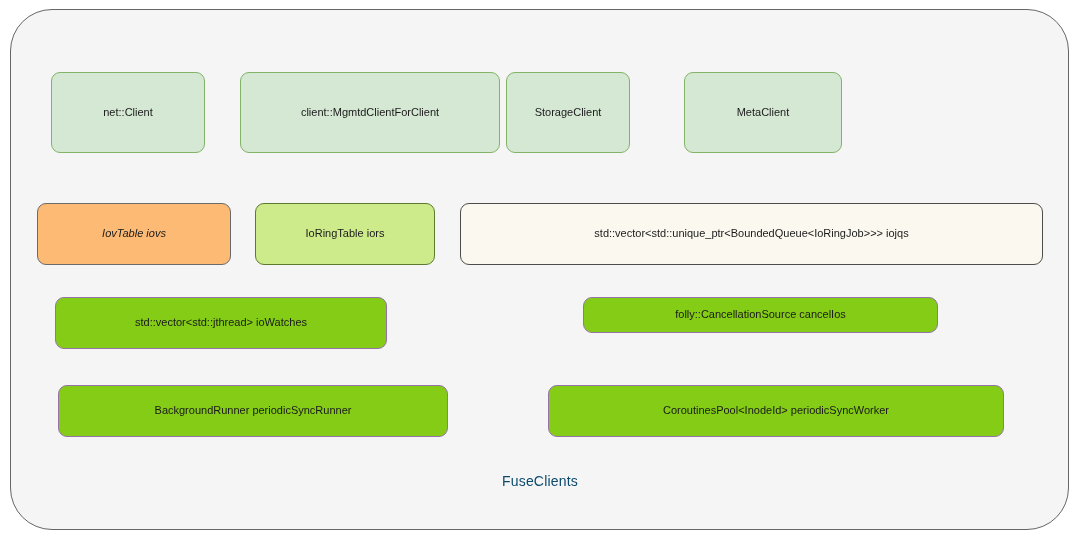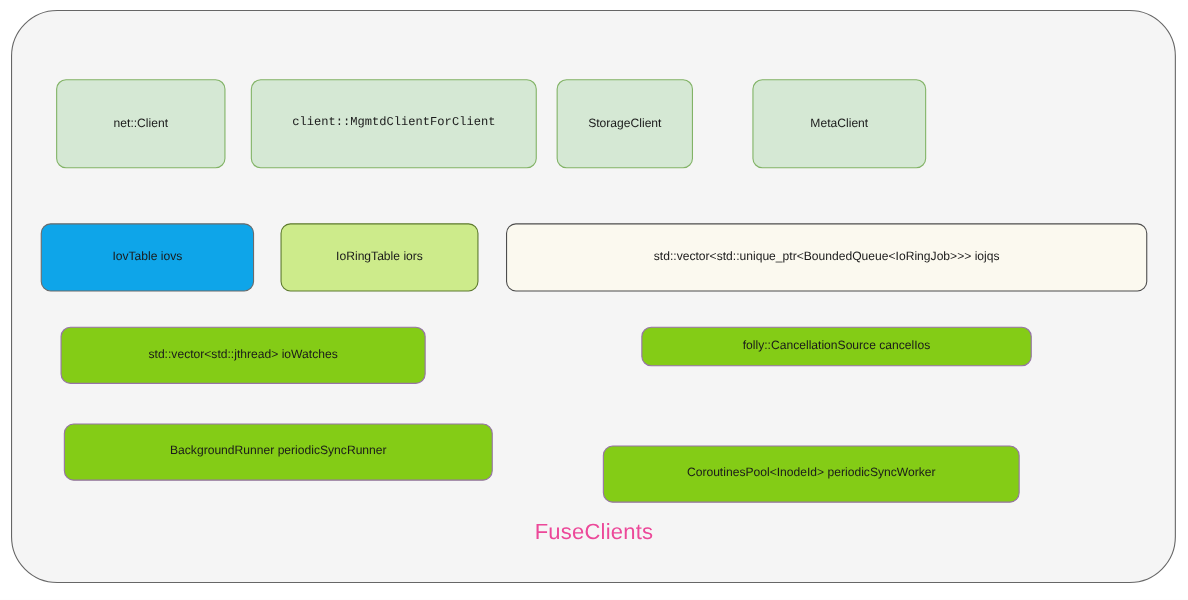--- a/index.html
+++ b/index.html
@@ -44,60 +44,61 @@
     font-size: 11px;
     line-height: 1.2;
     padding: 2px 8px;
     white-space: nowrap;
   }
   .fill-green {
     background: #d5e8d4;
     border-color: #82b366;
   }
   .fill-orange {
-    background: #0ea5e9;
+    background: #fdba74;
     border-color: #6b6b6b;
+    font-style: italic;
   }
   .fill-lime {
     background: #cdeb8b;
     border-color: #5d7a2e;
   }
   .fill-cream {
     background: #fbf9ef;
     border-color: #4d4d4d;
   }
   .fill-purple {
     background: #84cc16;
     border-color: #9673a6;
   }
   .group-title {
     position: absolute;
     left: 0;
     right: 0;
     top: 473px;
     text-align: center;
-    font-size: 20px;
-    color: #ec4899;
+    font-size: 14px;
+    color: #0c4a6e;
     letter-spacing: 0.2px;
   }
   
   #n-net-client          { left: 51px;  top: 72px;  width: 154px; height: 81px; }
-  #n-mgmtd-client        { left: 228px; top: 72px;  width: 260px; height: 81px; font-family: Liberation Mono, monospace; }
+  #n-mgmtd-client        { left: 240px; top: 72px;  width: 260px; height: 81px; }
   #n-storage-client      { left: 506px; top: 72px;  width: 124px; height: 81px; }
   #n-meta-client         { left: 684px; top: 72px;  width: 158px; height: 81px; }
   
   #n-iov-table           { left: 37px;  top: 203px; width: 194px; height: 62px; }
   #n-ioring-table        { left: 255px; top: 203px; width: 180px; height: 62px; }
   #n-iojqs               { left: 460px; top: 203px; width: 583px; height: 62px; }
   
   #n-io-watches          { left: 55px;  top: 297px; width: 332px; height: 52px; }
   #n-cancel-ios          { left: 583px; top: 297px; width: 355px; height: 36px; }
   
   #n-periodic-sync-runner{ left: 58px;  top: 385px; width: 390px; height: 52px; }
-  #n-periodic-sync-worker{ left: 548px; top: 385px; width: 379px; height: 52px; margin-top: 20px; }
+  #n-periodic-sync-worker{ left: 548px; top: 385px; width: 456px; height: 52px; }
 </style>
 </head>
 <body>
 
 <div id="canvas">
 
   <div class="container-box"></div>
 
   <div class="node fill-green" id="n-net-client">net::Client</div>
 

